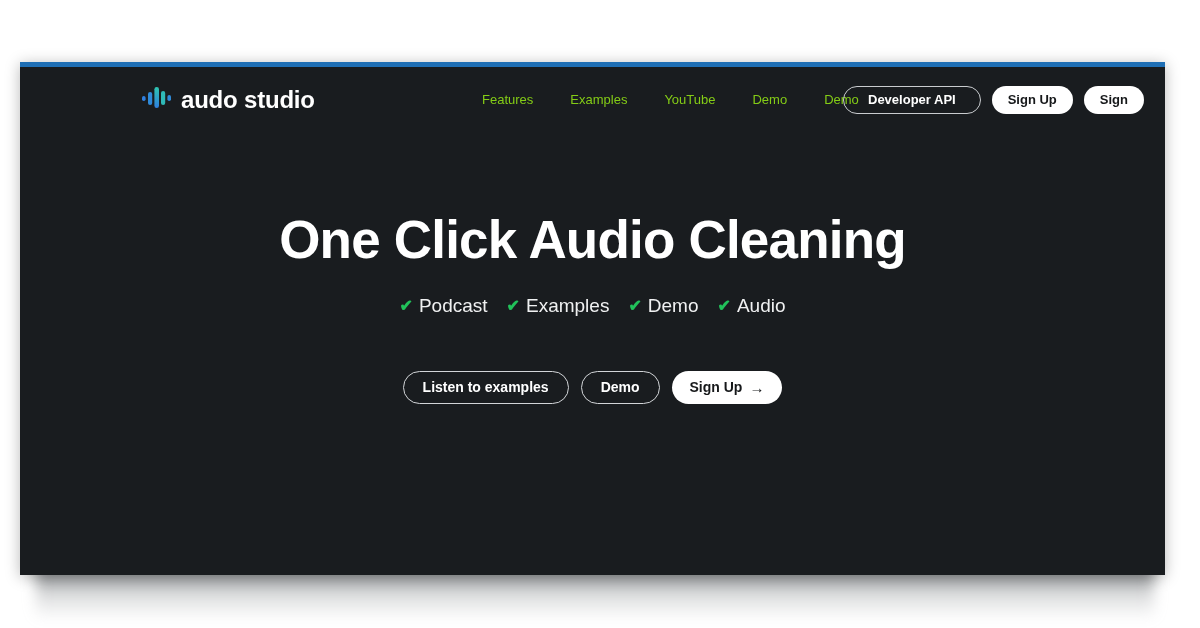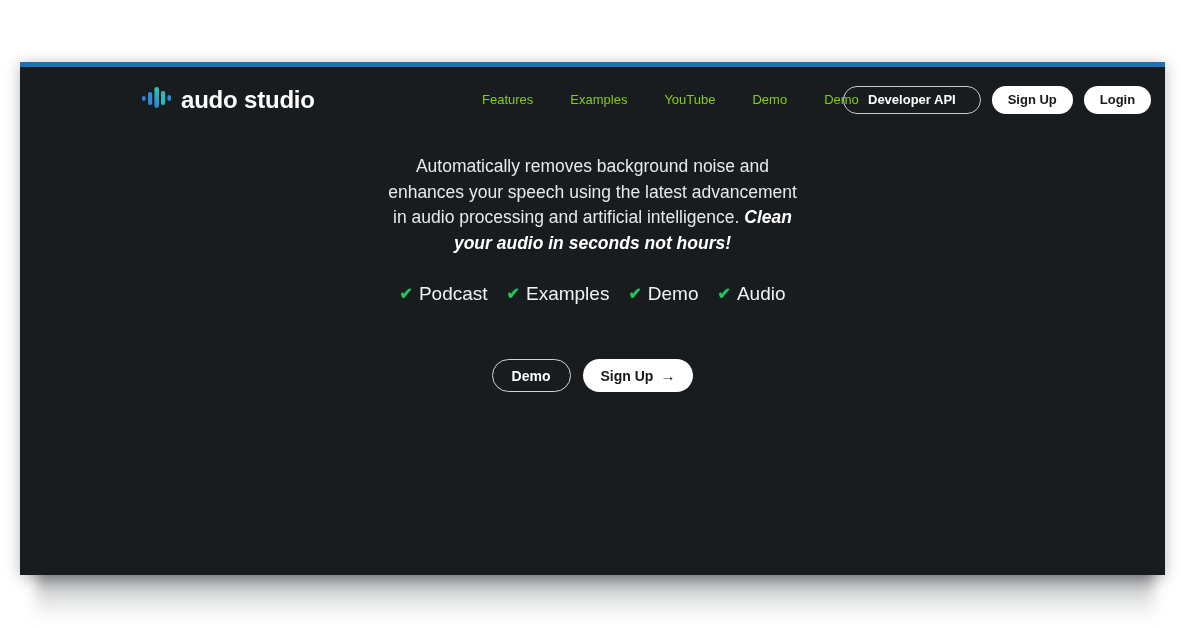--- a/index.html
+++ b/index.html
@@ -256,29 +256,29 @@
         <a class="nav-link" href="#">Features</a>
         <a class="nav-link" href="#">Examples</a>
         <a class="nav-link" href="#">YouTube</a>
         <a class="nav-link" href="#">Demo</a>
         <a class="nav-link" href="#">Demo</a>
       </div>
 
       <div class="nav-actions">
         <div class="pill pill-outline">Developer API</div>
         <div class="pill pill-solid">Sign Up</div>
-        <div class="pill pill-solid">Login</div>
+        <div class="pill pill-solid">Sign</div>
       </div>
 
     </div>
 
     <div class="hero">
 
-
-      <p class="subhead"><span>Automatically removes background noise and enhances your speech using the latest advancement in audio processing and artificial intelligence. </span><span class="emph">Clean your audio in seconds not hours!</span></p>
+      <h1 class="headline">One Click Audio Cleaning</h1>
+
 
       <div class="features">
         <div class="feature">
           <span class="check">✔</span>
           <span class="feature-label">Podcast</span>
         </div>
         <div class="feature">
           <span class="check">✔</span>
           <span class="feature-label">Examples</span>
         </div>
@@ -286,20 +286,21 @@
           <span class="check">✔</span>
           <span class="feature-label">Demo</span>
         </div>
         <div class="feature">
           <span class="check">✔</span>
           <span class="feature-label">Audio</span>
         </div>
       </div>
 
       <div class="cta-row">
+        <div class="cta cta-outline">Listen to examples</div>
         <div class="cta cta-outline">Demo</div>
         <div class="cta cta-solid">
           <span>Sign Up</span>
           <span class="cta-arrow">→</span>
         </div>
       </div>
 
     </div>
 
   </div>

